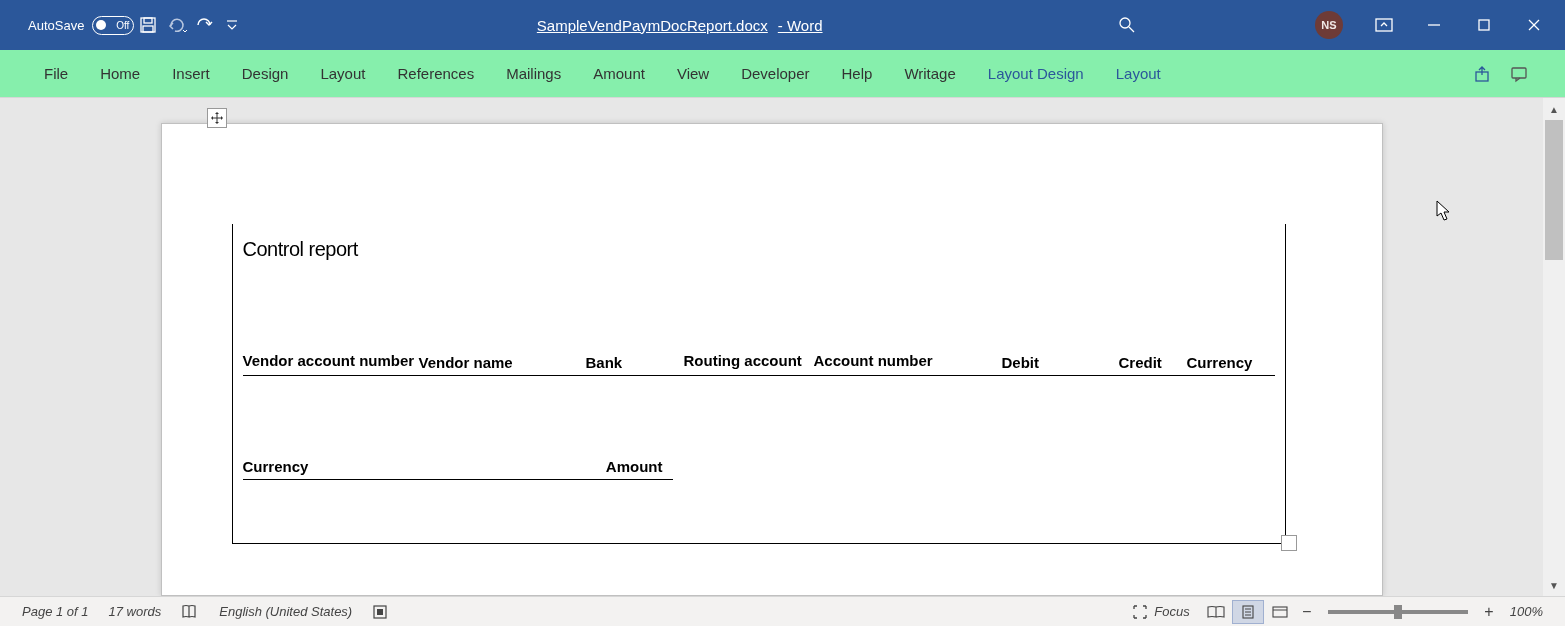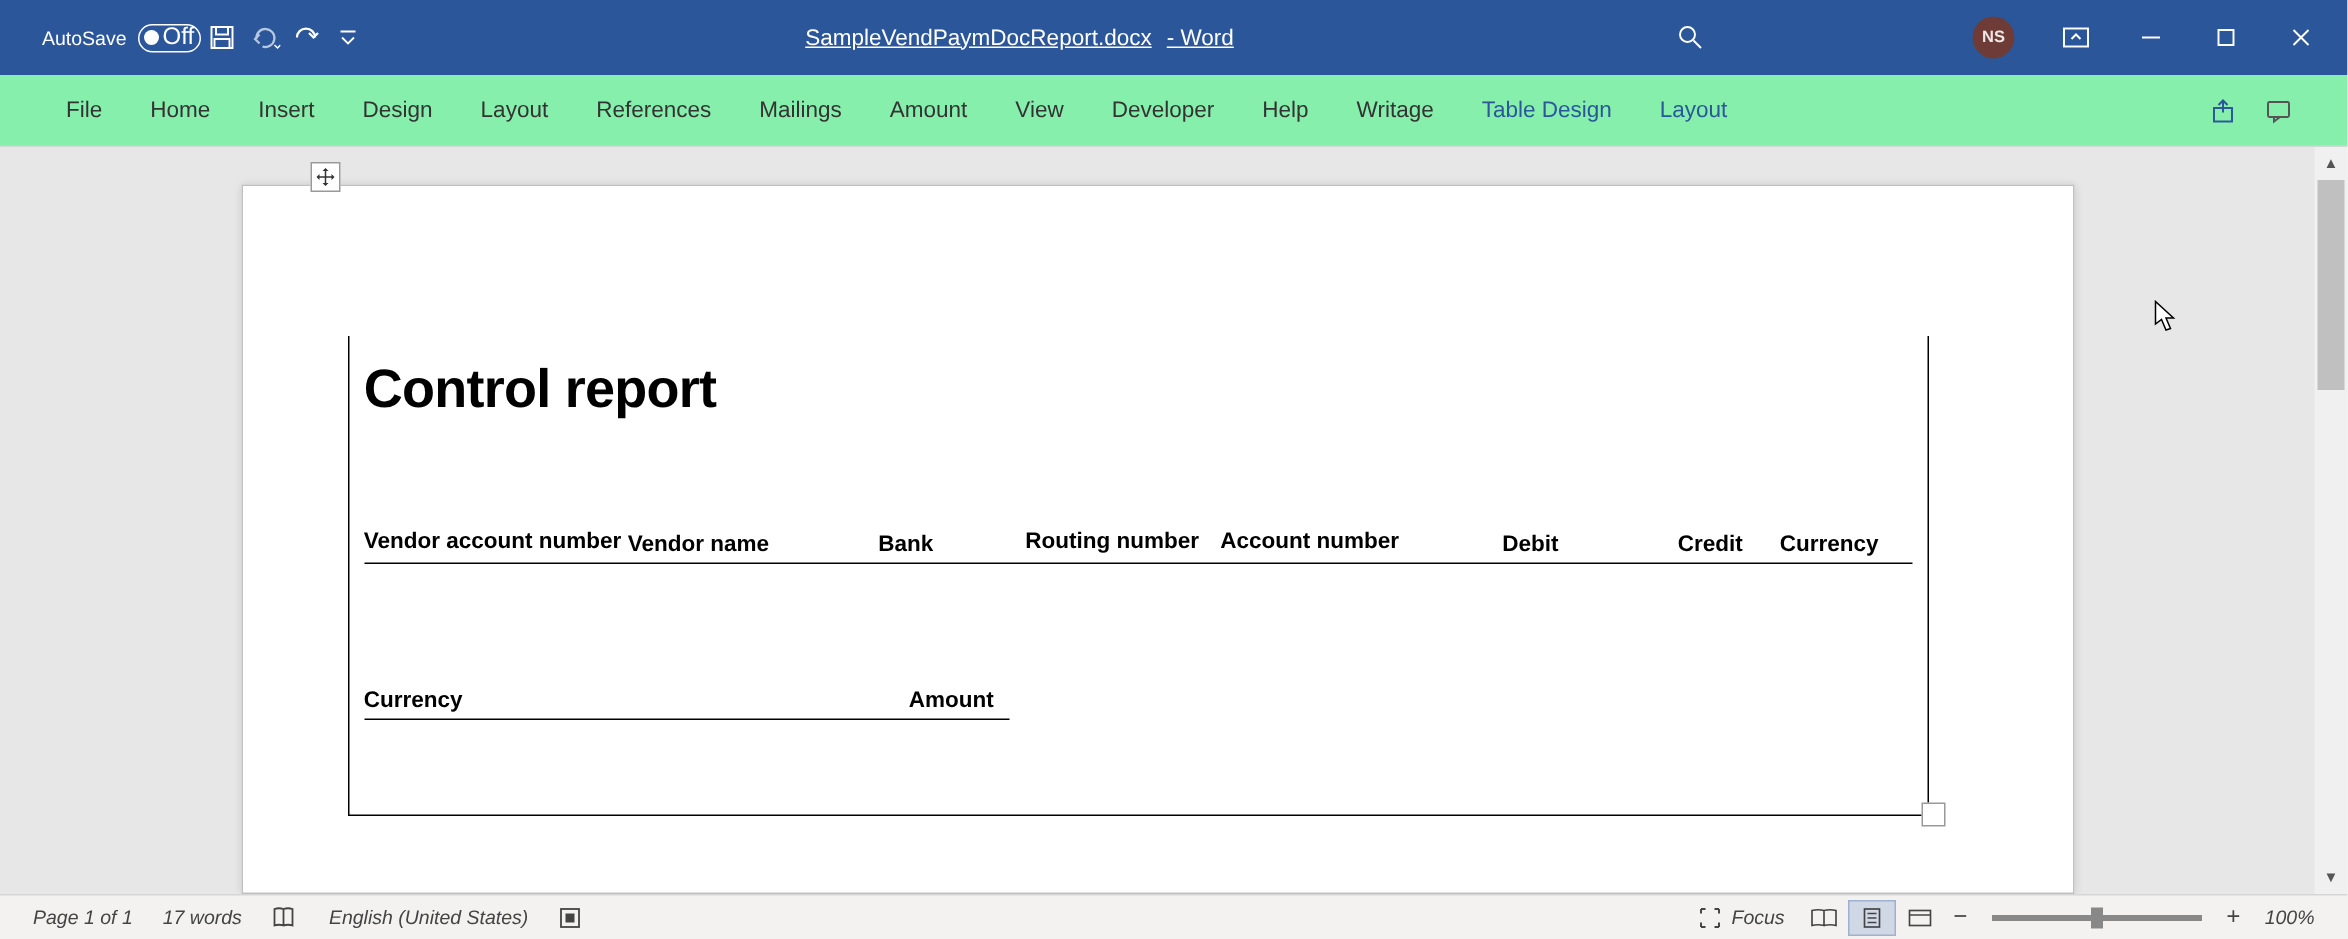--- a/index.html
+++ b/index.html
@@ -1,42 +1,42 @@
 <!DOCTYPE html>
 <html><head>
   <meta charset="utf-8">
   <style>
     * { margin: 0; padding: 0; box-sizing: border-box; }
     body { font-family: "Segoe UI", Tahoma, sans-serif; background: #e7e7e7; width: 1565px; height: 626px; overflow: hidden; position: relative; }
     
     .titlebar { height: 50px; background: #2b579a; display: flex; align-items: center; color: #fff; padding: 0 8px; }
     .titlebar-left { display: flex; align-items: center; padding-left: 20px; }
     .autosave { display: flex; align-items: center; gap: 8px; font-size: 13px; }
-    .autosave-toggle { width: 42px; height: 19px; border: 1px solid #fff; border-radius: 10px; display: flex; align-items: center; padding: 0 4px; font-size: 16px; justify-content: flex-end; position: relative; }
+    .autosave-toggle { width: 42px; height: 19px; border: 1px solid #fff; border-radius: 10px; display: flex; align-items: center; padding: 0 4px; font-size: 10px; justify-content: flex-end; position: relative; }
     .autosave-toggle::before { content: ""; width: 10px; height: 10px; border-radius: 50%; background: #fff; position: absolute; left: 3px; }
     .qat-btn { width: 28px; height: 28px; display: flex; align-items: center; justify-content: center; cursor: pointer; }
     .titlebar-center { flex: 1; display: flex; justify-content: center; align-items: center; gap: 10px; font-size: 15px; text-decoration: underline; }
     .titlebar-right { display: flex; align-items: center; gap: 4px; }
     .search-icon { margin-right: 170px; }
     .user-badge { width: 28px; height: 28px; border-radius: 50%; background: #6e3b37; display: flex; align-items: center; justify-content: center; font-size: 11px; font-weight: 600; color: #f0e8e6; margin-right: 14px; }
     .win-btn { width: 46px; height: 40px; display: flex; align-items: center; justify-content: center; cursor: pointer; font-size: 14px; }
     
     .ribbon-tabs { height: 48px; background: #86efac; border-bottom: 1px solid #d6d6d6; display: flex; align-items: center; padding: 0 28px; }
     .ribbon-tab { padding: 0 16px; height: 100%; display: flex; align-items: center; cursor: pointer; font-size: 15px; color: #333; }
     .ribbon-tab.contextual { color: #2b579a; }
     .ribbon-spacer { flex: 1; }
     .ribbon-corner { width: 36px; height: 36px; display: flex; align-items: center; justify-content: center; cursor: pointer; border: 1px solid transparent; }
     
     .doc-area { position: absolute; top: 98px; bottom: 30px; left: 0; right: 22px; background: #e7e7e7; overflow: hidden; display: flex; justify-content: center; }
     .page { width: 1222px; background: #fff; margin-top: 25px; position: relative; box-shadow: 0 0 6px rgba(0,0,0,0.15); border: 1px solid #c0c0c0; }
     .table-handle { position: absolute; top: -16px; left: 45px; width: 20px; height: 20px; border: 1px solid #999; background: #fff; display: flex; align-items: center; justify-content: center; font-size: 12px; color: #333; }
     .resize-handle { position: absolute; bottom: -8px; right: -12px; width: 16px; height: 16px; border: 1px solid #999; background: #fff; }
     
     .report-table { position: absolute; top: 100px; left: 70px; right: 96px; border: 1px solid #000; border-top: none; height: 320px; }
-    .report-title { font-size: 36px; font-weight: 700; padding: 14px 10px 0; letter-spacing: -0.5px; }
+    .report-title { font-size: 20px; font-weight: 400; padding: 14px 10px 0; letter-spacing: -0.5px; }
     
     .headers1 { position: absolute; top: 126px; left: 10px; right: 10px; display: flex; font-weight: 700; font-size: 15px; align-items: flex-end; border-bottom: 1px solid #000; padding-bottom: 4px; }
     .hc1 { width: 176px; line-height: 1.4; }
     .hc2 { width: 167px; }
     .hc3 { width: 98px; }
     .hc4 { width: 130px; line-height: 1.4; }
     .hc5 { width: 188px; line-height: 1.4; }
     .hc6 { width: 117px; }
     .hc7 { width: 68px; }
     .hc8 { flex: 1; }
@@ -146,21 +146,21 @@
   <div class="ribbon-tab">Insert</div>
   <div class="ribbon-tab">Design</div>
   <div class="ribbon-tab">Layout</div>
   <div class="ribbon-tab">References</div>
   <div class="ribbon-tab">Mailings</div>
   <div class="ribbon-tab">Amount</div>
   <div class="ribbon-tab">View</div>
   <div class="ribbon-tab">Developer</div>
   <div class="ribbon-tab">Help</div>
   <div class="ribbon-tab">Writage</div>
-  <div class="ribbon-tab contextual">Table Design</div>
+  <div class="ribbon-tab contextual">Layout Design</div>
   <div class="ribbon-tab contextual">Layout</div>
   <div class="ribbon-spacer"></div>
   <div class="ribbon-corner">
     <svg width="18" height="18" viewBox="0 0 18 18">
         <rect x="2" y="7" width="12" height="9" fill="none" stroke="#2b579a" stroke-width="1.3"></rect>
         <path d="M 8 10 L 8 2 M 5 5 L 8 2 L 11 5" fill="none" stroke="#2b579a" stroke-width="1.3"></path>
       </svg>
   </div>
   <div class="ribbon-corner">
     <svg width="18" height="18" viewBox="0 0 18 18">
@@ -178,21 +178,21 @@
           <line x1="7" y1="2" x2="7" y2="12" stroke="#333"></line>
           <line x1="2" y1="7" x2="12" y2="7" stroke="#333"></line>
         </svg>
     </div>
     <div class="report-table">
       <div class="report-title">Control report</div>
       <div class="headers1">
         <div class="hc1">Vendor account number</div>
         <div class="hc2">Vendor name</div>
         <div class="hc3">Bank</div>
-        <div class="hc4">Routing number</div>
+        <div class="hc4">Routing account</div>
         <div class="hc5">Account number</div>
         <div class="hc6">Debit</div>
         <div class="hc7">Credit</div>
         <div class="hc8">Currency</div>
       </div>
       <div class="headers2">
         <div class="hc2-1">Currency</div>
         <div class="hc2-2">Amount</div>
       </div>
       <div class="resize-handle"></div>

